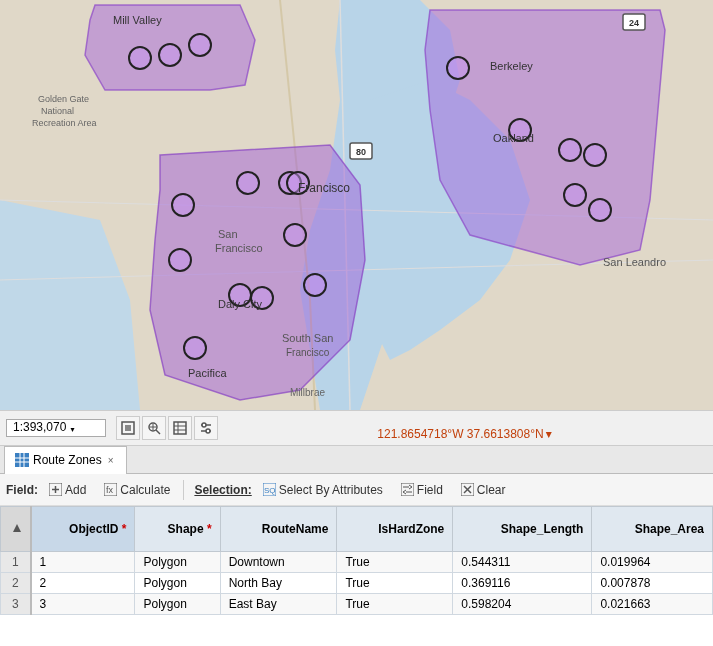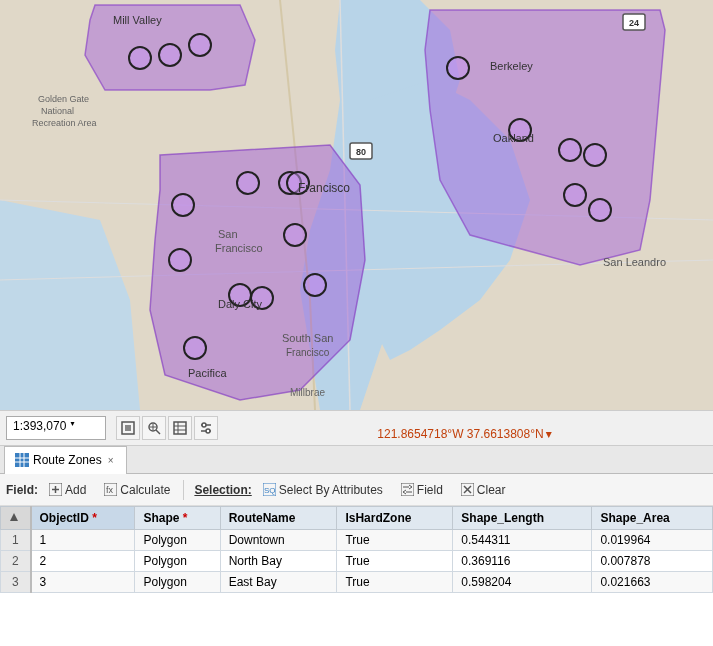--- a/index.html
+++ b/index.html
@@ -22,27 +22,27 @@
       height: 36px;
       background: #f0f0f0;
       border-top: 1px solid #ccc;
       border-bottom: 1px solid #ccc;
       padding: 0 6px;
       gap: 4px;
     }
 
     .scale-selector {
       display: flex;
-      align-items: flex-start;
+      align-items: flex-end;
       border: 1px solid #aaa;
       background: #fff;
       padding: 2px 6px;
       font-size: 12px;
       min-width: 100px;
-      height: 24px;
+      height: 18px;
       cursor: pointer;
     }
 
     .scale-selector span {
       flex: 1;
     }
 
     .scale-selector .arrow {
       margin-left: 4px;
       font-size: 8px;
@@ -170,24 +170,24 @@
 
     
     #data-table {
       width: 100%;
       border-collapse: collapse;
     }
 
     #data-table th {
       background: #e0e8f0;
       border: 1px solid #c0c8d0;
-      padding: 4px 8px;
+      padding: 15px 8px;
       font-size: 12px;
       font-weight: 600;
-      text-align: left;
+      text-align: right;
       white-space: nowrap;
     }
 
     #data-table th.key-field {
       background: #c8d8e8;
     }
 
     #data-table td {
       border: 1px solid #d0d8e0;
       padding: 3px 8px;

